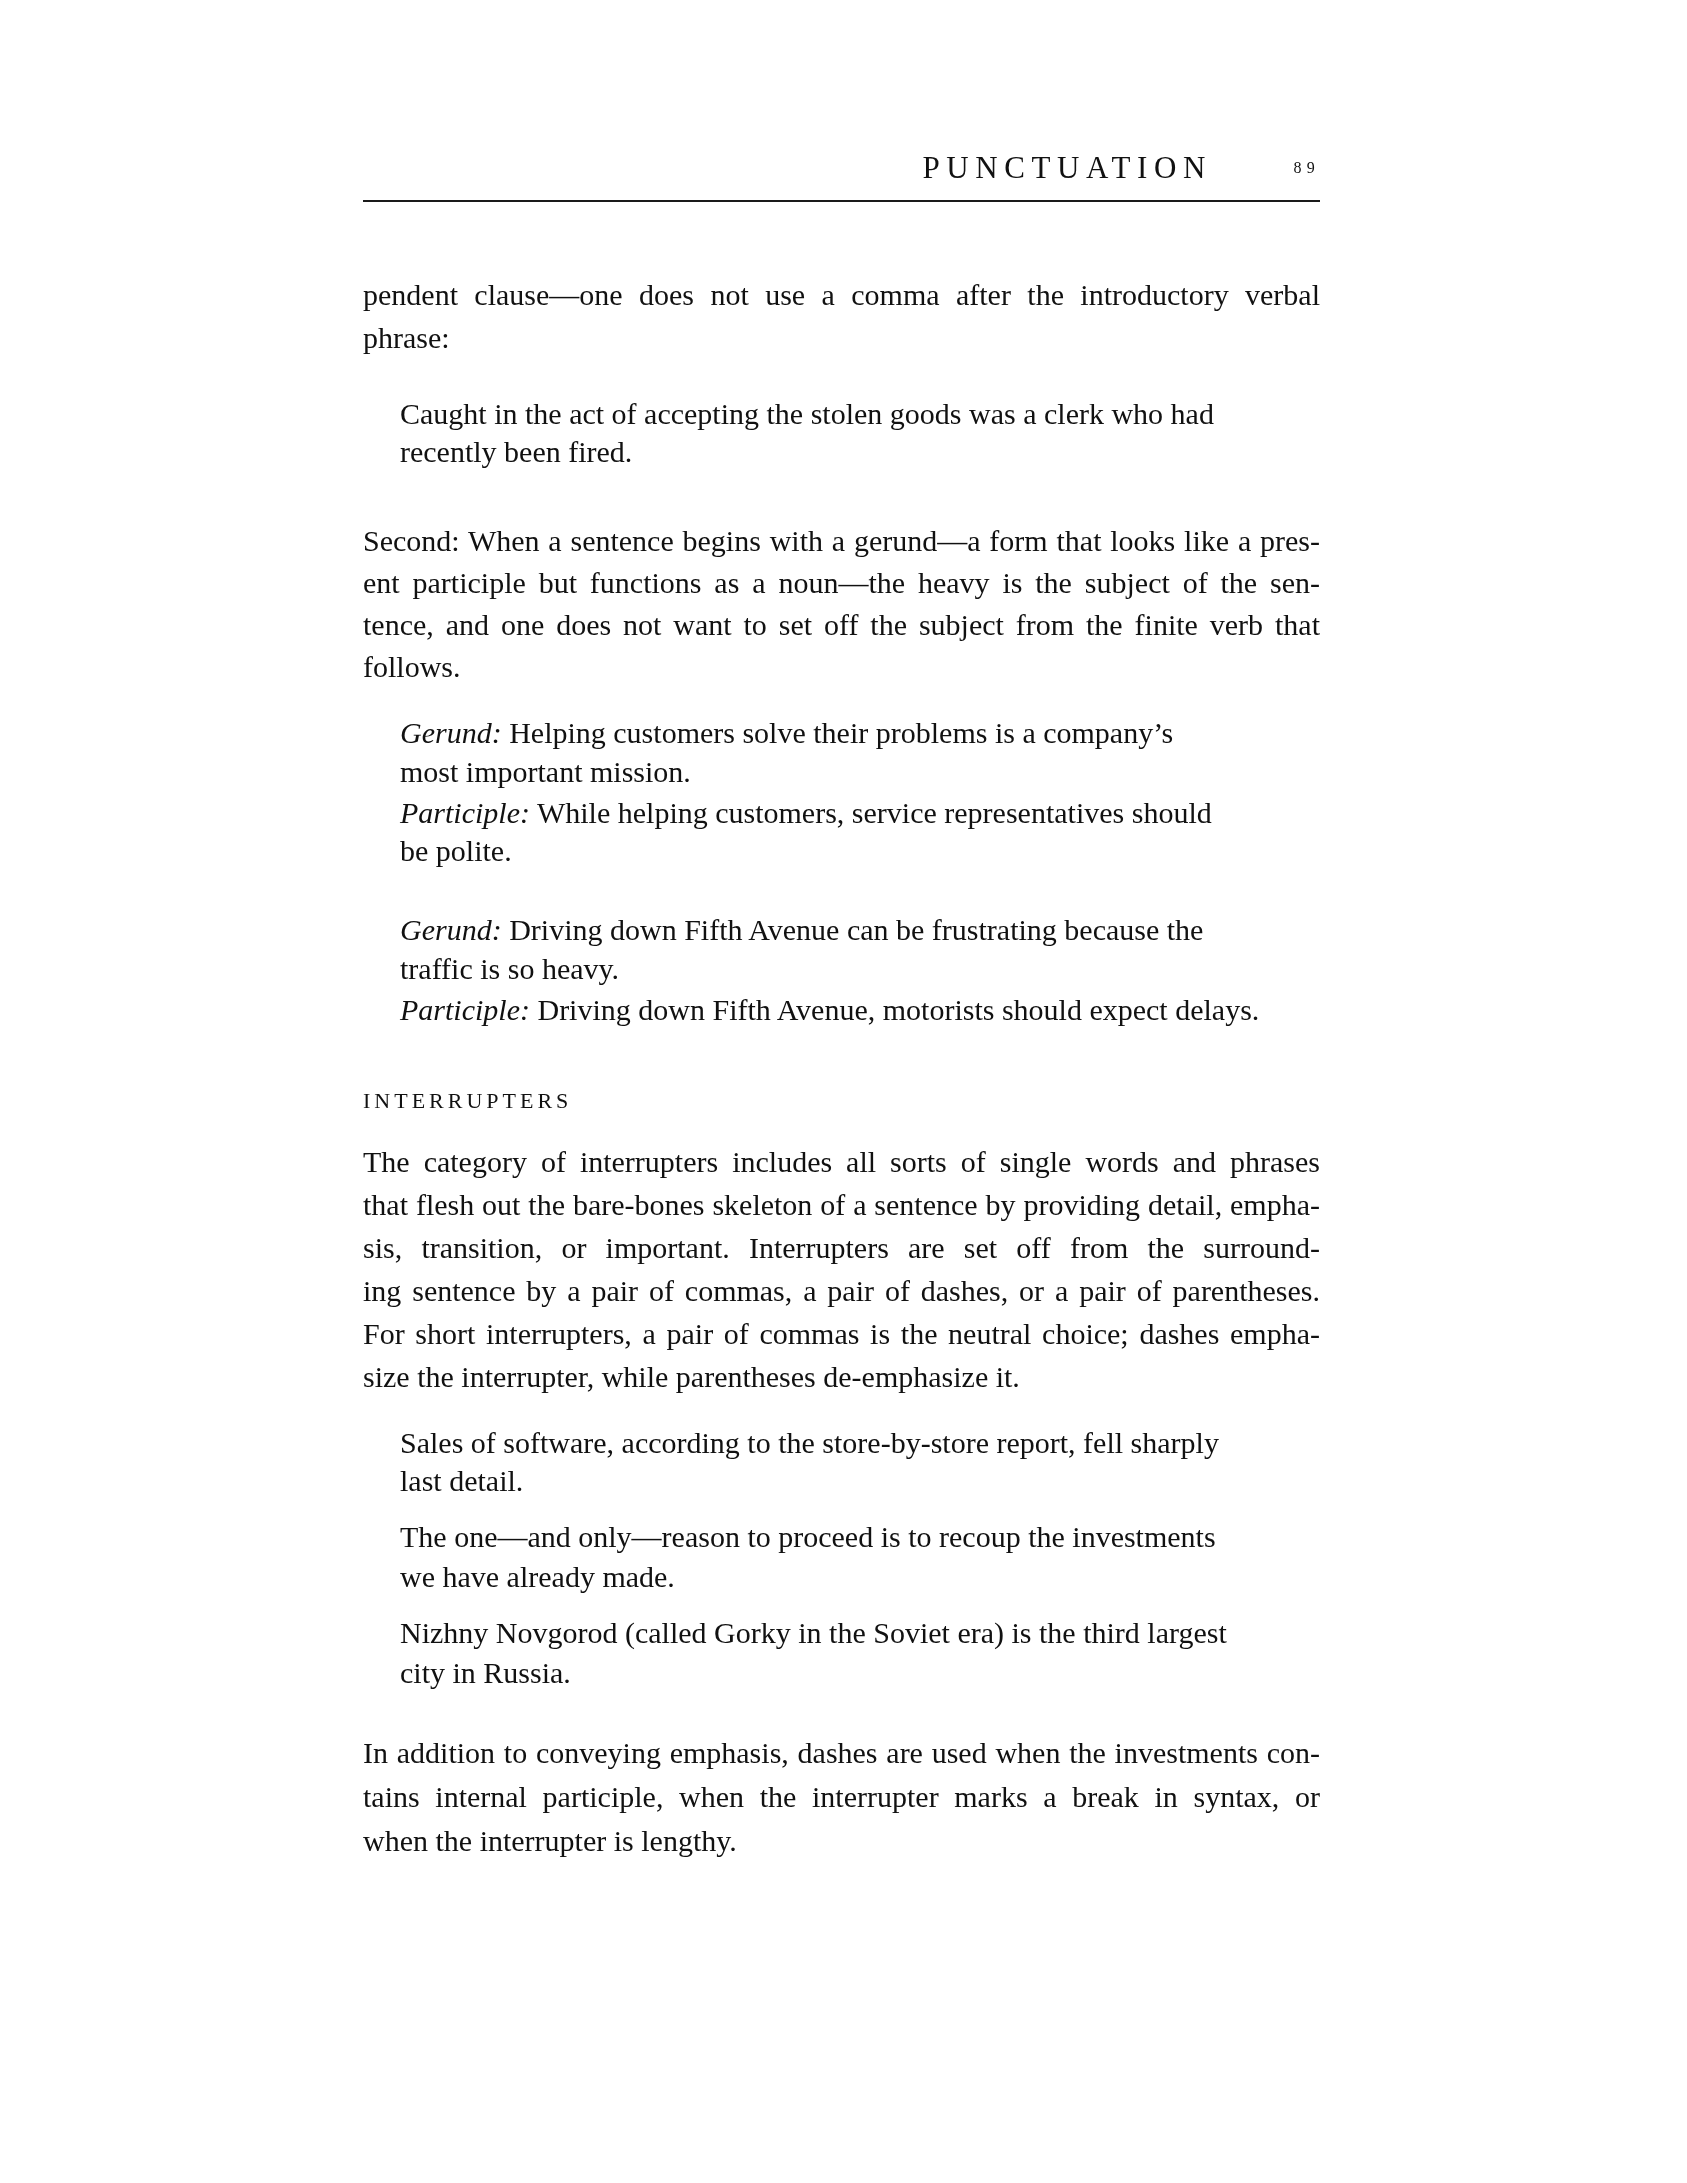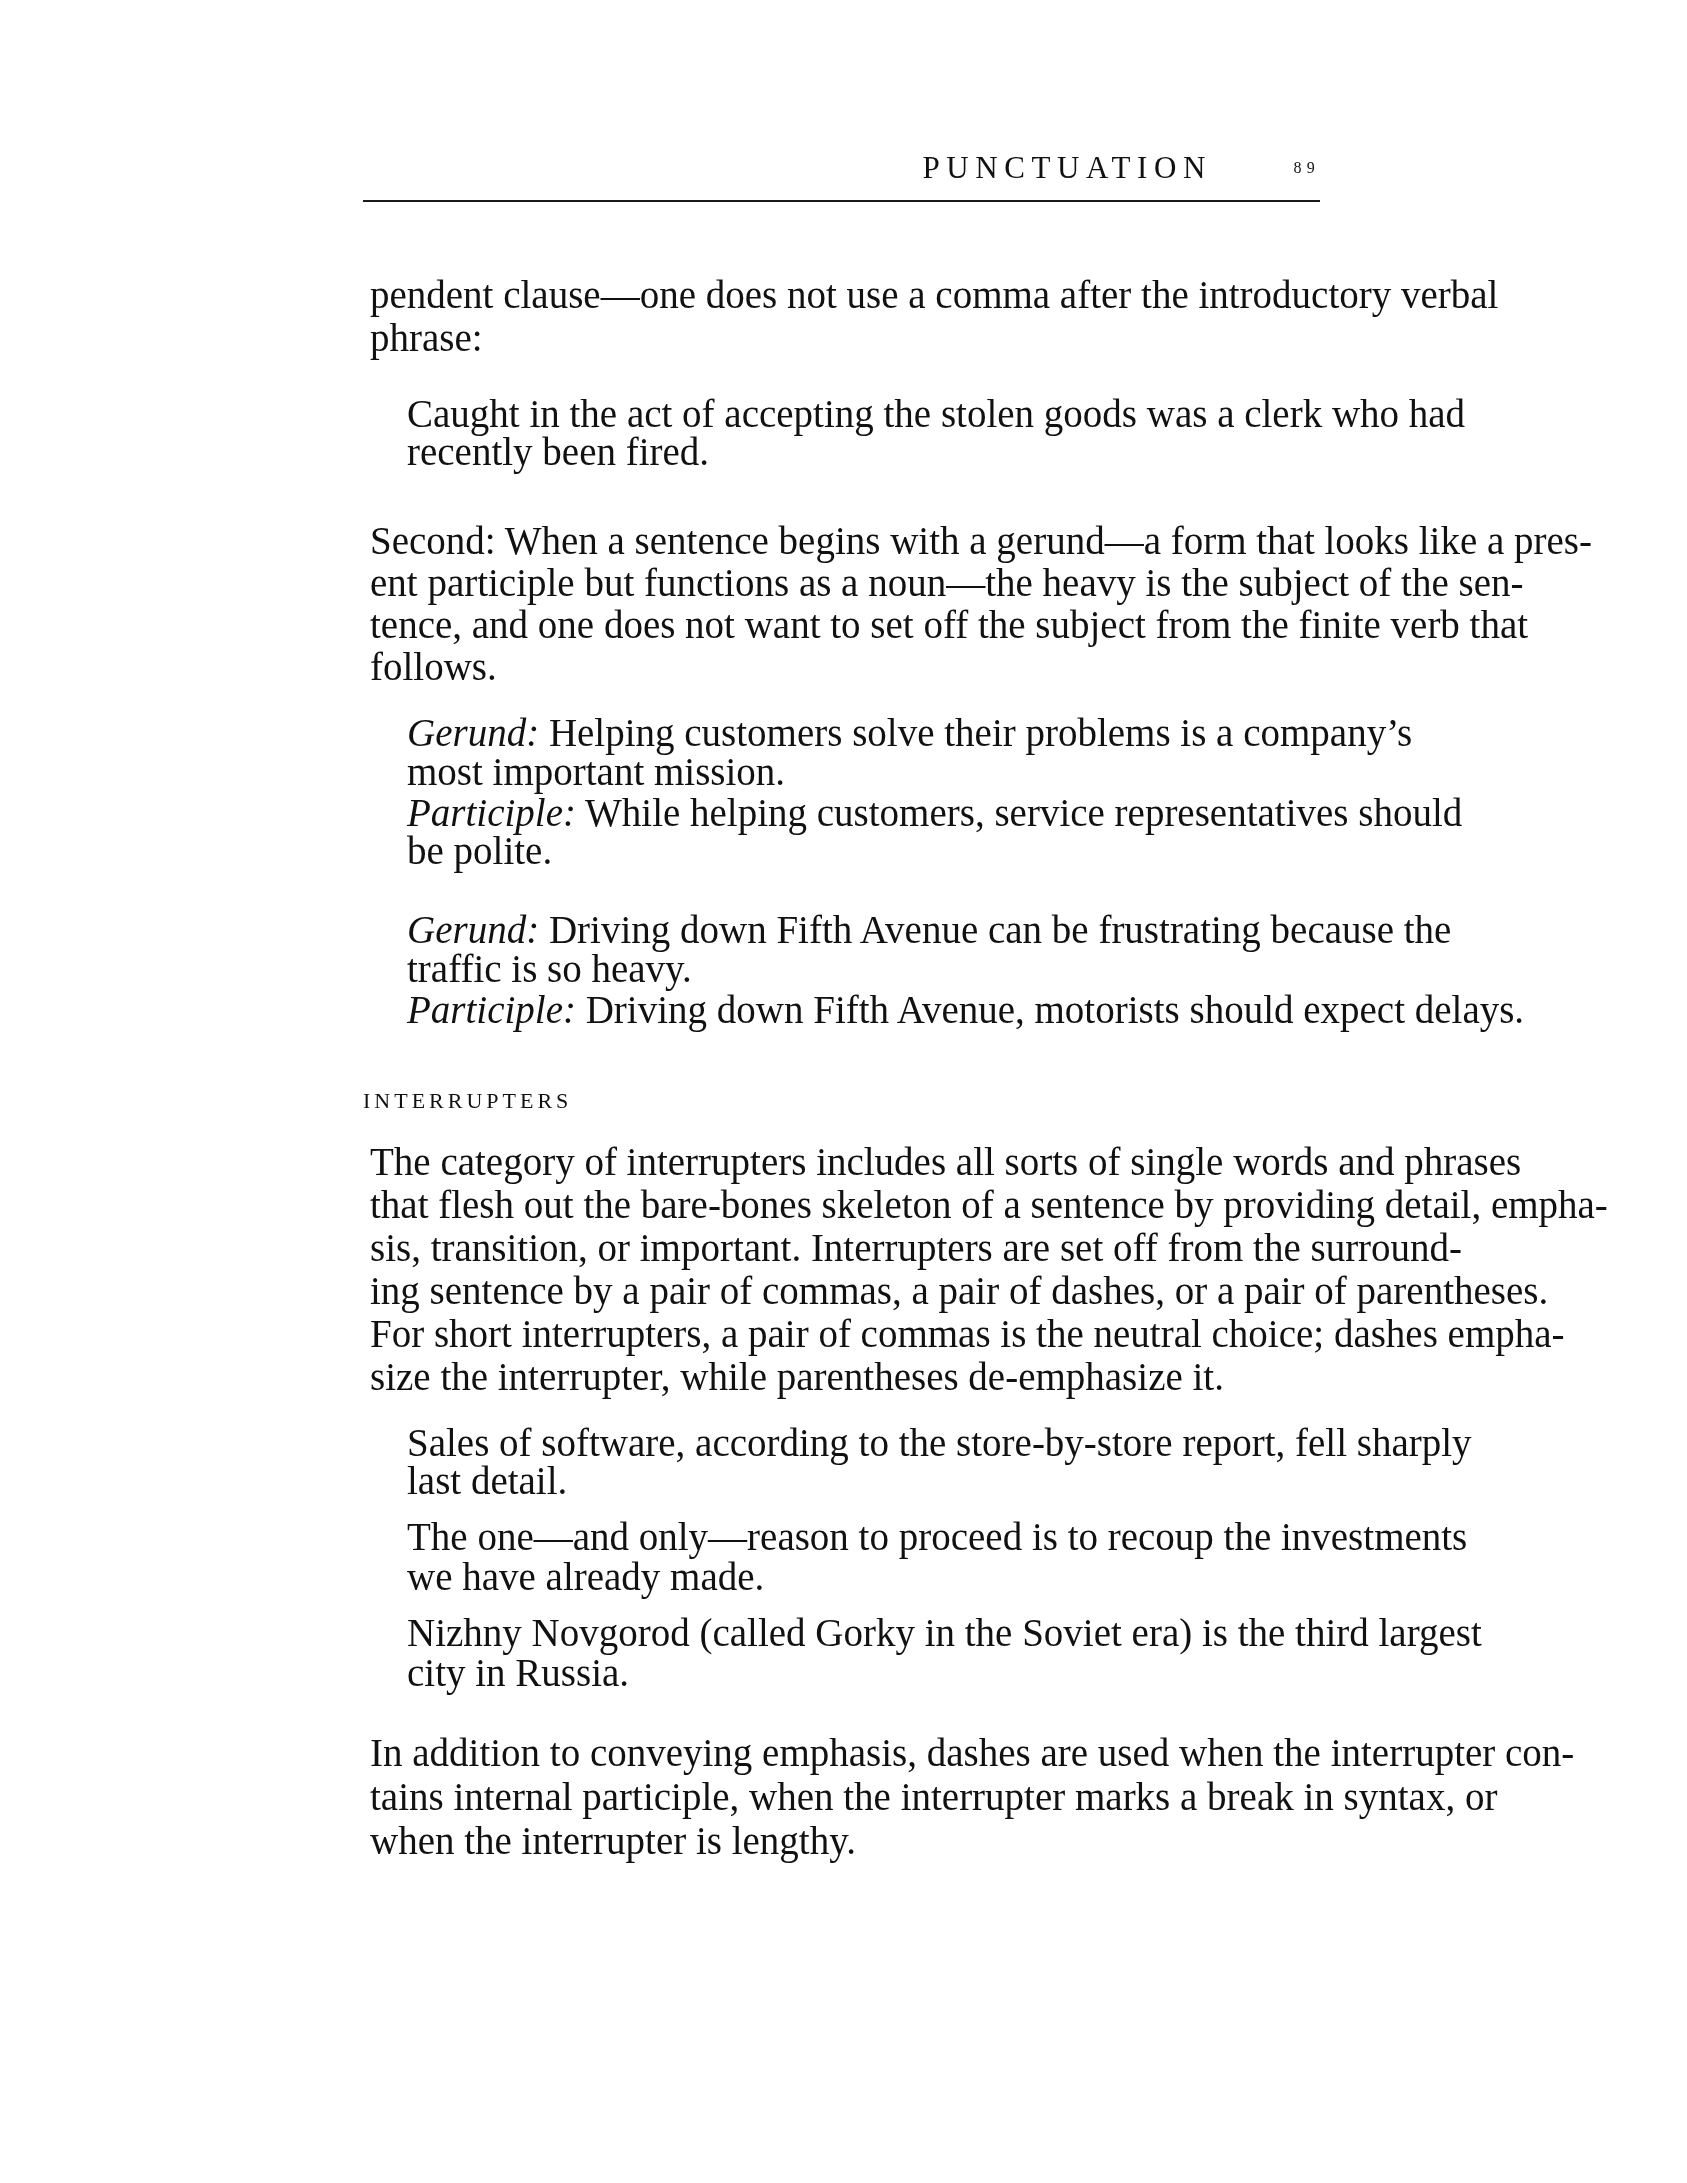--- a/index.html
+++ b/index.html
@@ -2,21 +2,21 @@
 <html style="font-size:10.6px"><head>
 <meta charset="utf-8">
 <style>
   html, body { margin: 0; padding: 0; background: #ffffff; }
   body { width: 1687px; height: 2183px; position: relative; overflow: hidden;
          font-family: "Liberation Serif", "DejaVu Serif", serif; color: #111; }
   .header { position: absolute; left: 363px; width: 957px; top: 151px; height: 33px; }
   .running-head { position: absolute; right: 108px; top: 0; font-size: 31px; letter-spacing: 6.6px; line-height: 33px; }
   .page-number { position: absolute; right: 0; top: 0; font-size: 16px; letter-spacing: 5.3px; line-height: 33px; }
   .rule { position: absolute; left: 363px; width: 957px; top: 200px; height: 2px; background: #1a1a1a; }
-  .line { position: absolute; white-space: nowrap; font-size: 39px; line-height: 40px; height: 40px; margin-left: 7px; }
+  .line { position: absolute; white-space: nowrap; font-size: 30px; line-height: 40px; height: 40px; }
   .body-line { left: 363px; width: 957px; text-align: justify; text-align-last: justify; }
   .body-line.last { text-align-last: left; }
   .indent { left: 400px; }
   .it { font-style: italic; }
   .section-heading { position: absolute; left: 363px; font-size: 22px; letter-spacing: 4px; line-height: 33px; }
 </style>
 </head>
 <body>
 
 <div class="header">
@@ -64,16 +64,16 @@
 
 <div class="line indent" style="top:1423px">Sales of software, according to the store-by-store report, fell sharply</div>
 <div class="line indent" style="top:1461px">last detail.</div>
 
 <div class="line indent" style="top:1517px">The one—and only—reason to proceed is to recoup the investments</div>
 <div class="line indent" style="top:1557px">we have already made.</div>
 
 <div class="line indent" style="top:1613px">Nizhny Novgorod (called Gorky in the Soviet era) is the third largest</div>
 <div class="line indent" style="top:1653px">city in Russia.</div>
 
-<div class="line body-line" style="top:1733px">In addition to conveying emphasis, dashes are used when the interrupter con-</div>
+<div class="line body-line" style="top:1733px">In addition to conveying emphasis, dashes are used when the investments con-</div>
 <div class="line body-line" style="top:1777px">tains internal participle, when the interrupter marks a break in syntax, or</div>
 <div class="line body-line last" style="top:1821px">when the interrupter is lengthy.</div>
 
 
 </body></html>

